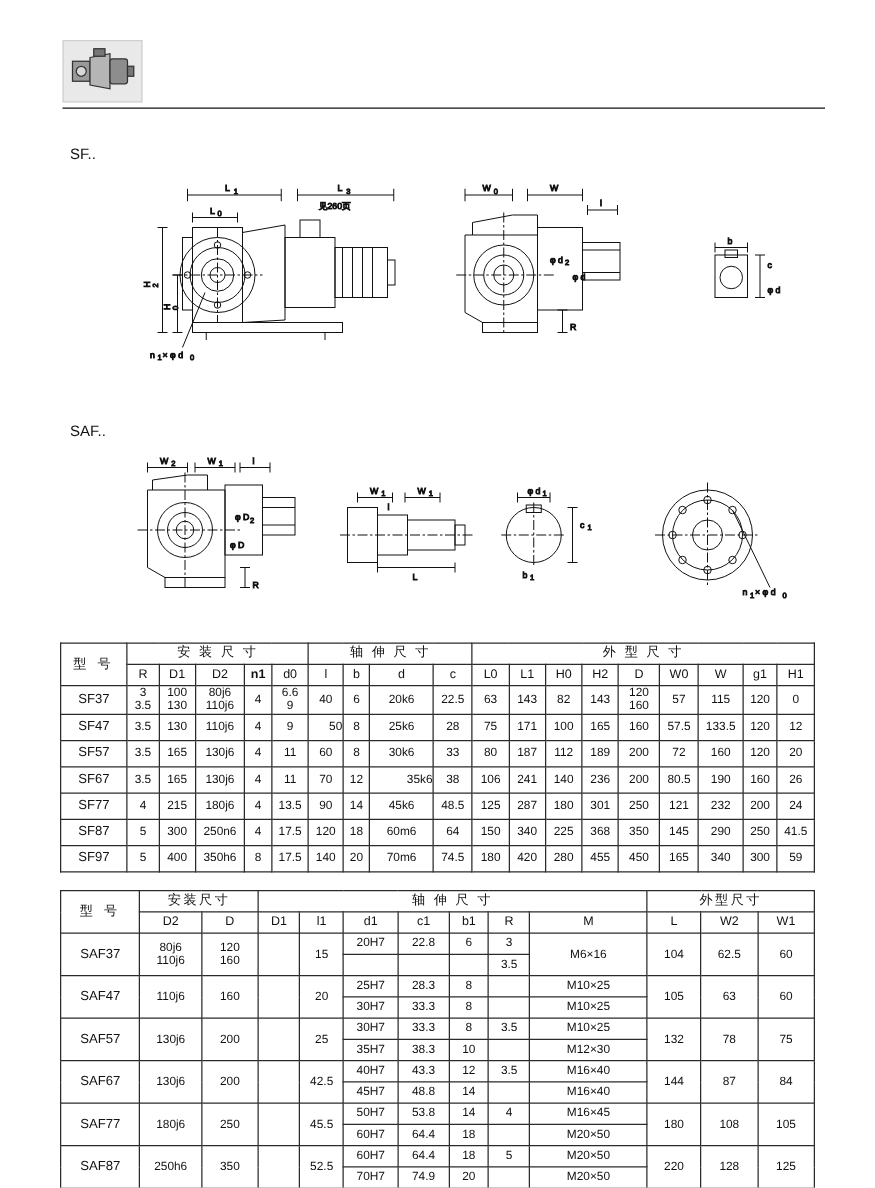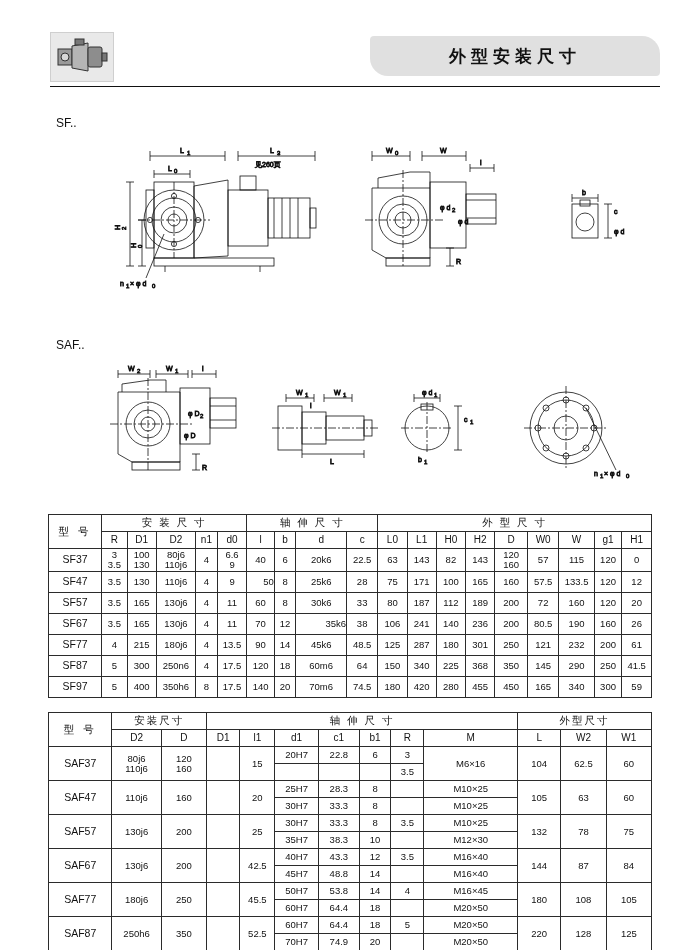--- a/index.html
+++ b/index.html
@@ -88,23 +88,20 @@
         <g fill="none" stroke="#333" stroke-width="1">
           <rect x="3" y="12" width="14" height="16" fill="#9a9a9a"></rect>
           <path d="M17 9 L33 6 L33 34 L17 31 Z" fill="#b5b5b5"></path>
           <rect x="33" y="10" width="14" height="20" rx="2" fill="#8d8d8d"></rect>
           <rect x="47" y="16" width="5" height="8" fill="#777"></rect>
           <circle cx="10" cy="20" r="4" fill="#d7d7d7"></circle>
           <rect x="20" y="2" width="9" height="6" fill="#777"></rect>
         </g>
       </svg>
     </div>
-    <div class="title-band">
-      <span>外型安装尺寸</span>
-    </div>
     <div class="header-rule"></div>
   </div>
 
   <div class="sec-label" id="lbl-sf">SF..</div>
 
   <div class="draw" style="left:110px;top:138px;">
     <svg width="560" height="160" viewBox="0 0 560 160">
       <g stroke="#111" fill="none" stroke-width="0.8">
 
         <line x1="40" y1="18" x2="115" y2="18"></line>
@@ -333,21 +330,21 @@
       <tr>
         <th rowspan="2" style="width:56px;" class="hdr-main">型  号</th>
         <th colspan="5" class="hdr-sub">安 装 尺 寸</th>
         <th colspan="4" class="hdr-sub">轴 伸 尺 寸</th>
         <th colspan="9" class="hdr-sub">外 型 尺 寸</th>
       </tr>
       <tr>
         <th style="width:26px;">R</th>
         <th style="width:30px;">D1</th>
         <th style="width:40px;">D2</th>
-        <th style="width:22px;">n1</th>
+        <th style="width:22px;font-weight:bold;">n1</th>
         <th style="width:30px;">d0</th>
         <th style="width:28px;">l</th>
         <th style="width:22px;">b</th>
         <th style="width:36px;">d</th>
         <th style="width:32px;">c</th>
         <th style="width:30px;">L0</th>
         <th style="width:30px;">L1</th>
         <th style="width:30px;">H0</th>
         <th style="width:30px;">H2</th>
         <th style="width:34px;">D</th>
@@ -638,21 +635,21 @@
           <td style="height: 20px;">
             <span class="stack">121</span>
           </td>
           <td style="height: 20px;">
             <span class="stack">232</span>
           </td>
           <td style="height: 20px;">
             <span class="stack">200</span>
           </td>
           <td style="height: 20px;">
-            <span class="stack">61</span>
+            <span class="stack">24</span>
           </td>
         </tr>
         <tr>
           <td class="modelcol">SF87</td>
           <td style="height: 20px;">
             <span class="stack">5</span>
           </td>
           <td style="height: 20px;">
             <span class="stack">300</span>
           </td>

